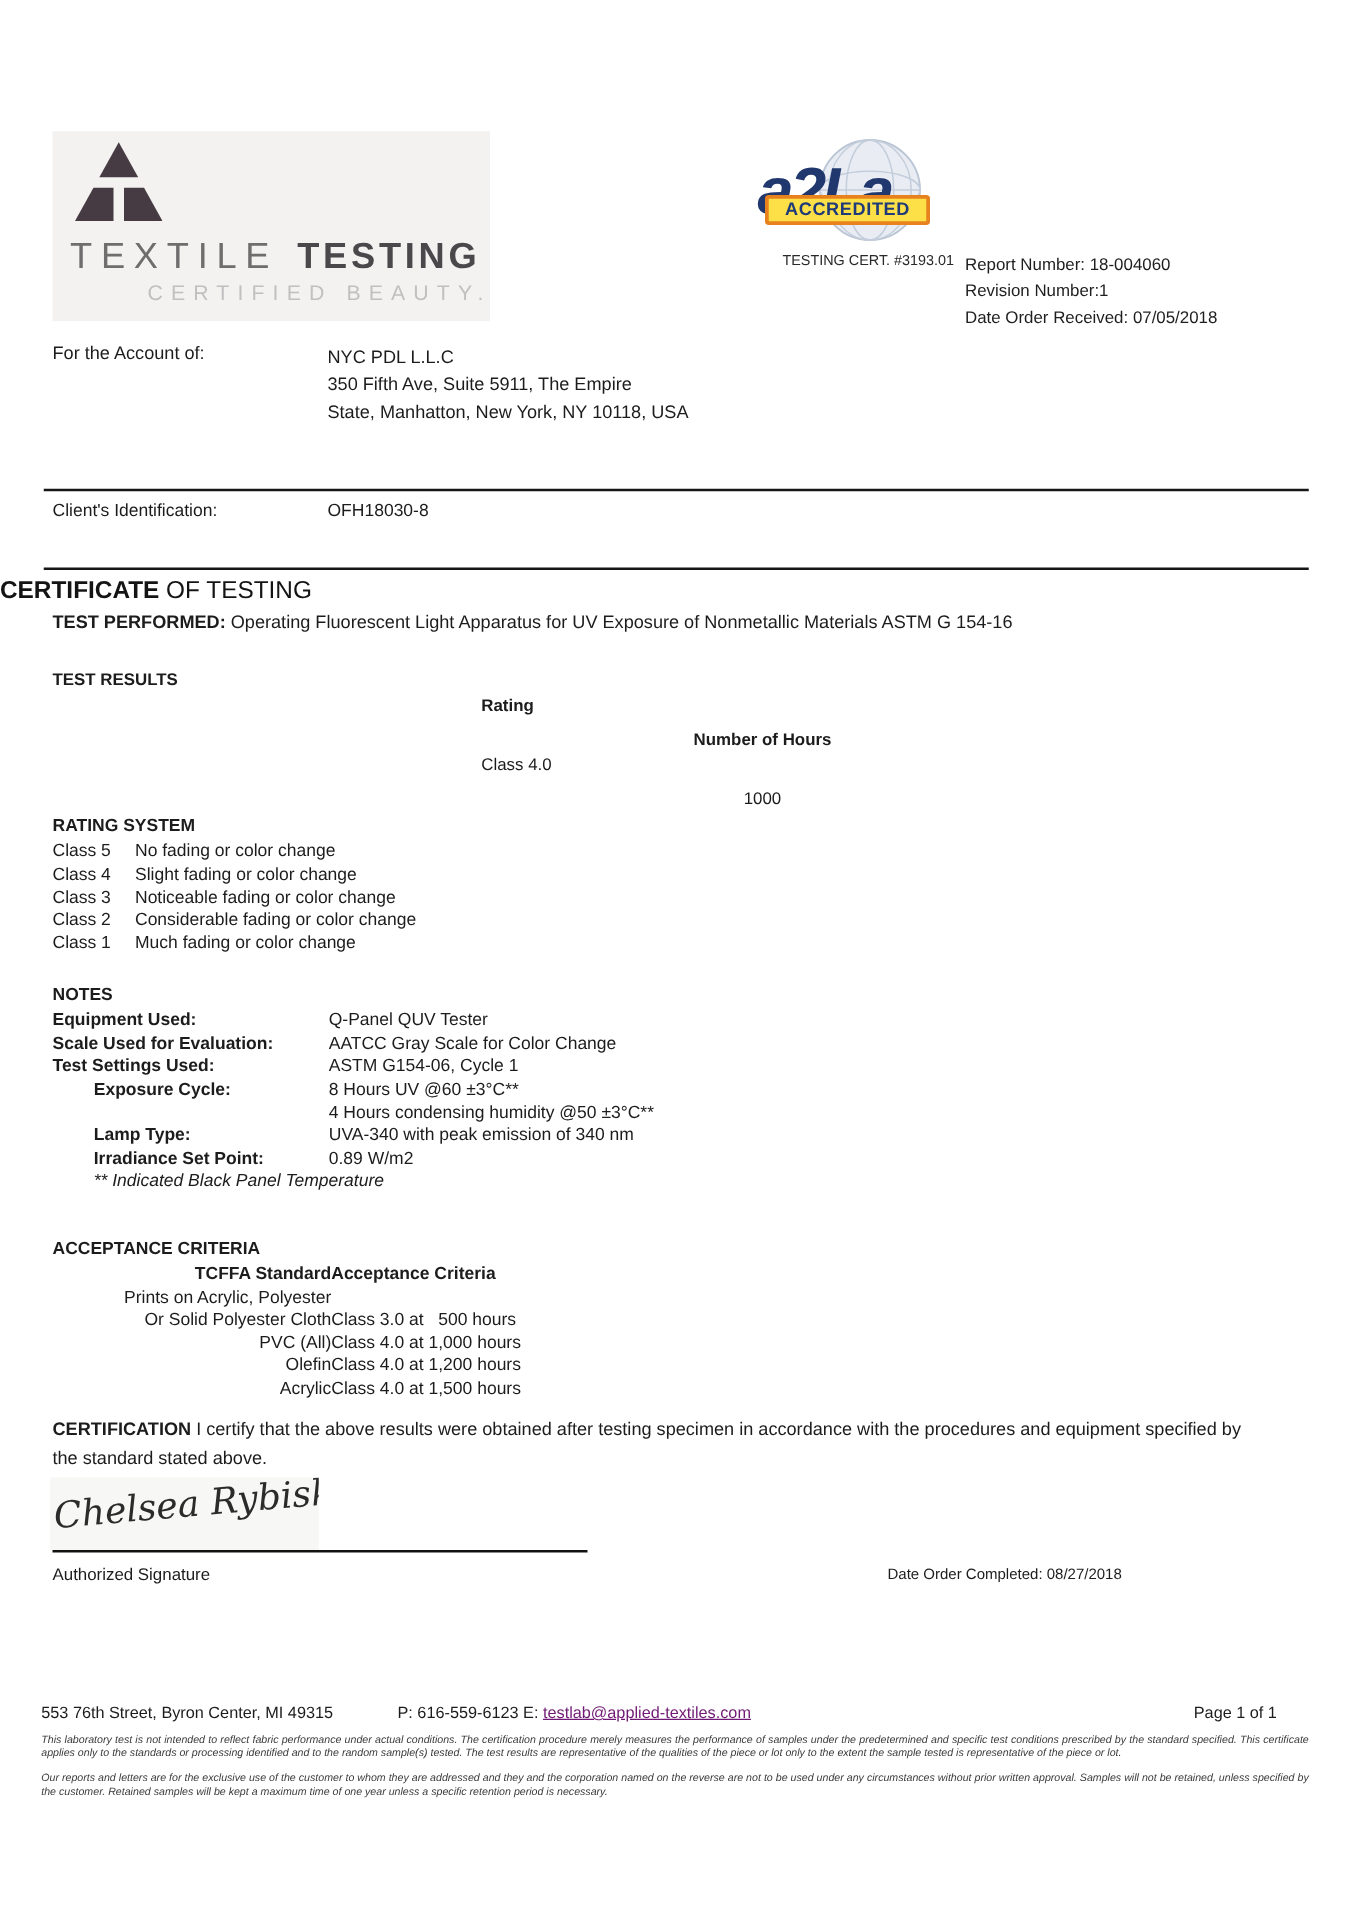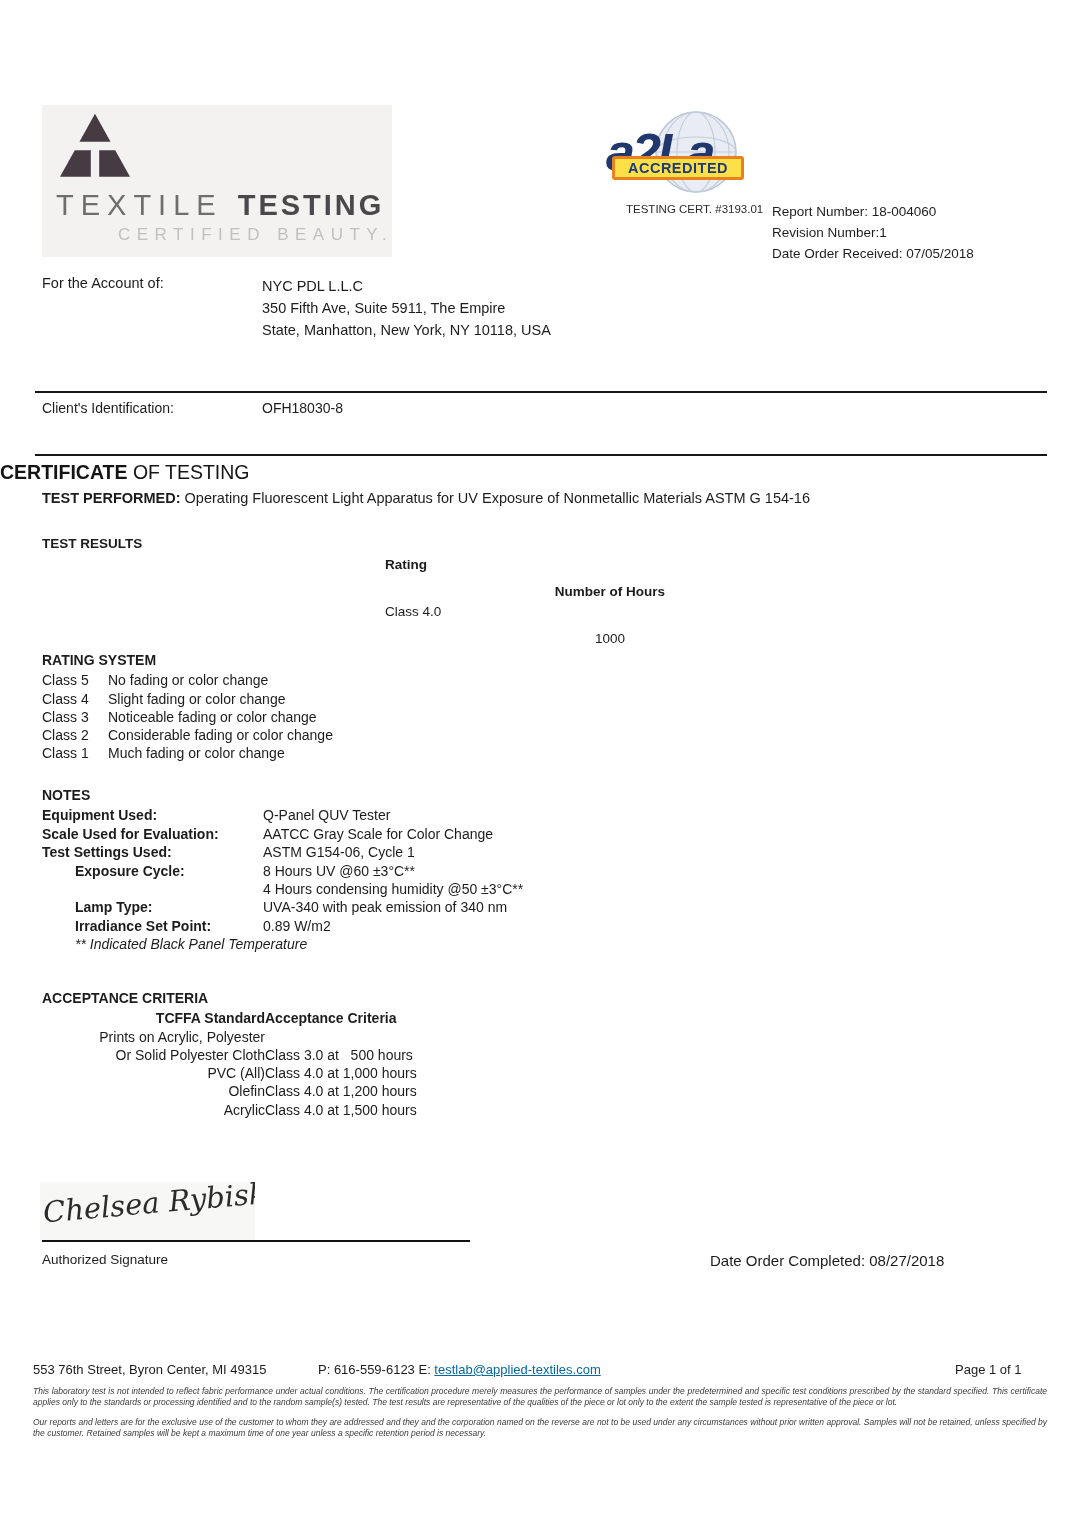--- a/index.html
+++ b/index.html
@@ -61,25 +61,25 @@
   .acc-row{display:flex;}
   .acc-row .c1{width:223px;flex:none;text-align:right;}
   .acc-row .c2{white-space:pre;}
   .acc-head{font-weight:bold;}
 
   .certification{left:42px;top:1133px;width:965px;font-size:14.5px;line-height:22.5px;}
 
   .signature-img{left:40px;top:1182px;background:#f7f7f6;}
   .sig-line{left:42px;top:1240px;width:428px;height:2px;background:#121212;}
   .auth-label{left:42px;top:1252px;font-size:13.5px;}
-  .date-completed{left:710px;top:1252px;font-size:15px;}
+  .date-completed{left:710px;top:1252px;font-size:12px;}
 
   .footer-address{left:33px;top:1362px;font-size:13px;}
   .footer-contact{left:318px;top:1362px;font-size:13px;}
-  .footer-contact a{color:#0369a1;}
+  .footer-contact a{color:#701a75;}
   .footer-page{left:955px;top:1362px;font-size:13px;}
   .disclaimer{left:33px;width:1014px;font-size:8.5px;line-height:11px;font-style:italic;
     color:#3a3a3a;text-align:justify;}
   .disc-1{top:1386px;}
   .disc-2{top:1417px;}
 </style>
 </head>
 <body>
 
 <div class="page">
@@ -211,20 +211,23 @@
     <div class="acc-row">
         <span class="c1">Olefin</span>
         <span class="c2">Class 4.0 at 1,200 hours</span>
       </div>
     <div class="acc-row">
         <span class="c1">Acrylic</span>
         <span class="c2">Class 4.0 at 1,500 hours</span>
       </div>
   </div>
 
+  <div class="abs certification">
+    <span class="bold">CERTIFICATION</span><span> I certify that the above results were obtained after testing specimen in accordance with the procedures and equipment specified by the standard stated above.</span>
+  </div>
 
   <svg class="abs signature-img" width="215" height="58" viewBox="0 0 215 58">
     <text x="4" y="40" font-family="DejaVu Serif, serif" font-style="italic" font-size="29" fill="#2b2b2b" transform="rotate(-5 10 40)">Chelsea Rybiski</text>
   </svg>
   <div class="abs sig-line"></div>
   <div class="abs auth-label">Authorized Signature</div>
   <div class="abs date-completed">Date Order Completed: 08/27/2018</div>
 
   <div class="abs footer-address">553 76th Street, Byron Center, MI 49315</div>
   <div class="abs footer-contact">

